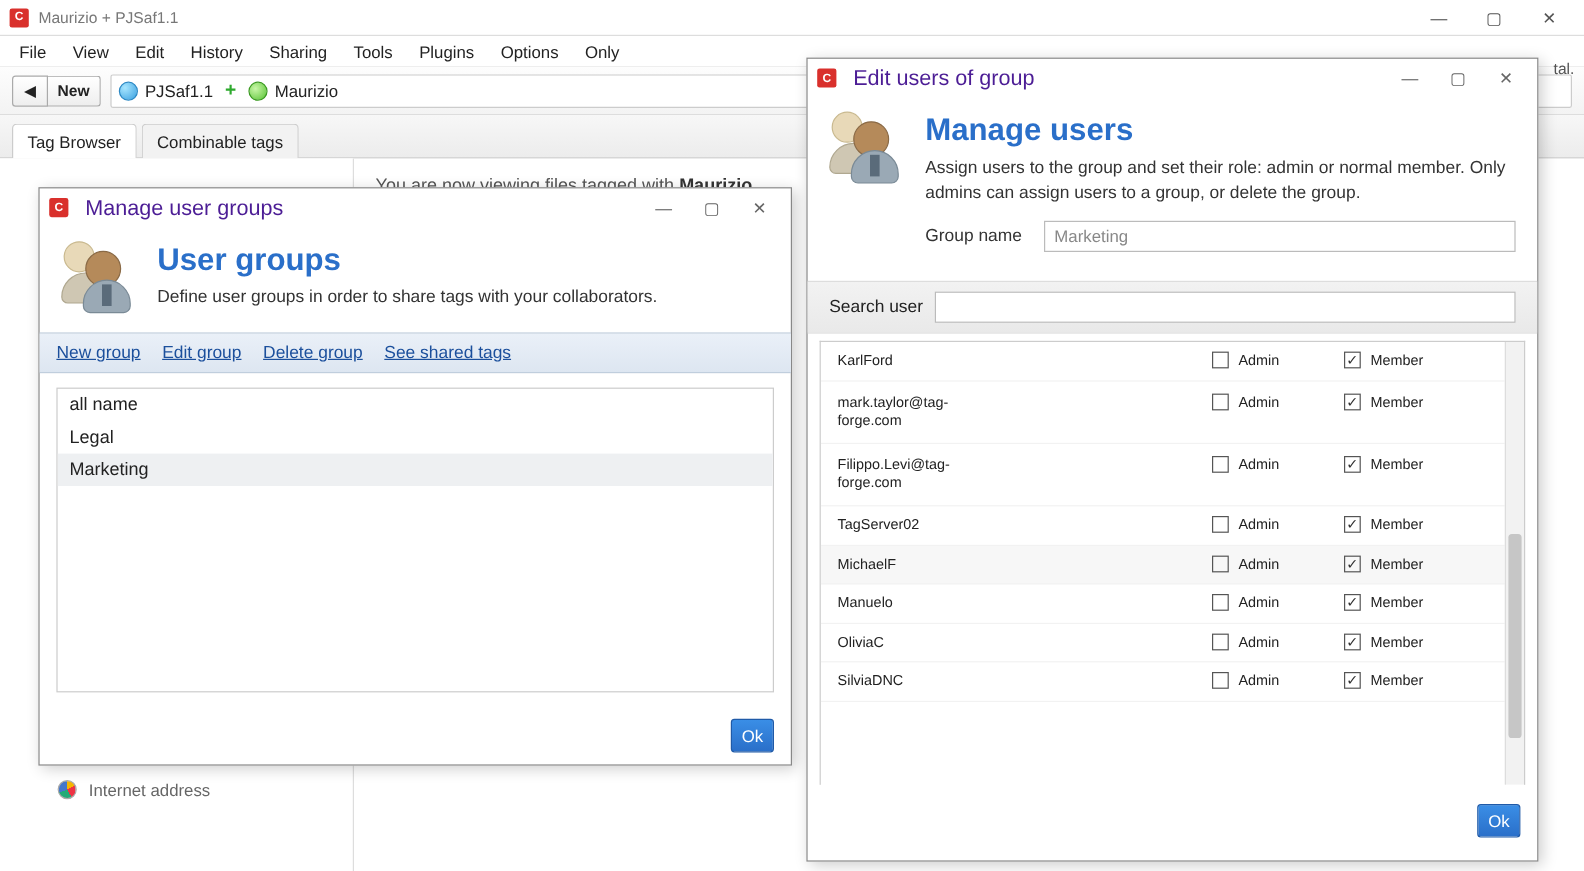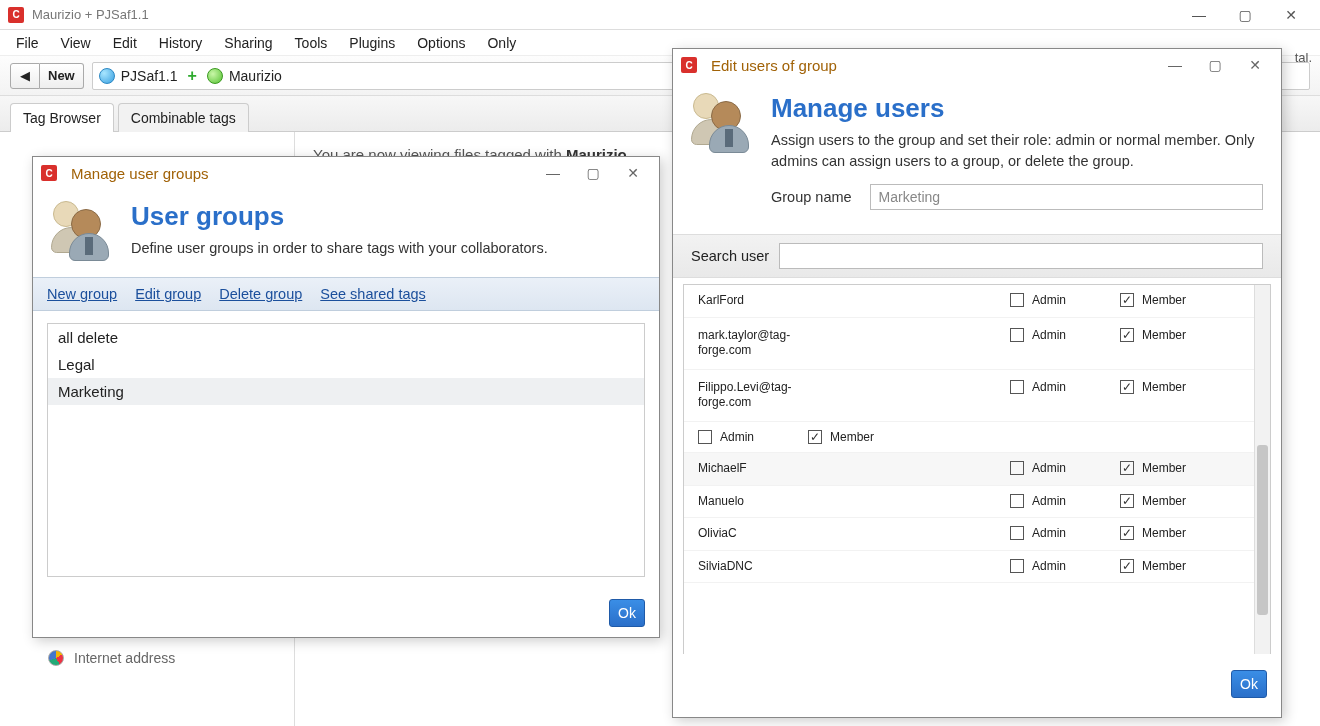--- a/index.html
+++ b/index.html
@@ -152,21 +152,21 @@
     box-shadow: 3px 3px 12px rgba(0,0,0,.2);
     display: flex;
     flex-direction: column;
   }
   .dlg-titlebar {
     height: 32px;
     display: flex;
     align-items: center;
     padding: 0 6px 0 8px;
   }
-  .dlg-title { color: #a16207; font-size: 15px; flex: 1; margin-left: 6px; }
+  .dlg-title { color: #4c1d95; font-size: 18px; flex: 1; margin-left: 6px; }
   .dlg-winbtn { width: 40px; text-align:center; color:#666; font-size:14px; }
   .dlg-body { flex: 1; display:flex; flex-direction:column; }
   .dlg-header {
     display: flex;
     gap: 16px;
     padding: 10px 18px 14px 18px;
   }
   .people-icon {
     width: 64px; height: 64px;
     position: relative;
@@ -357,21 +357,21 @@
         <div class="dlg-sub">Define user groups in order to share tags with your collaborators.</div>
       </div>
     </div>
     <div class="dlg-actionbar">
       <a>New group</a>
       <a>Edit group</a>
       <a>Delete group</a>
       <a>See shared tags</a>
     </div>
     <div class="group-list">
-      <div class="row">all delete</div>
+      <div class="row">all name</div>
       <div class="row">Legal</div>
       <div class="row selected">Marketing</div>
     </div>
     <div class="dlg-footer">
       <button class="btn-primary">Ok</button>
     </div>
   </div>
 </div>
 
 <div class="dialog" style="left:672px; top:48px; width:610px; height:670px;">
@@ -433,20 +433,21 @@
             <div class="chk-col">
               <span class="chk"></span>
               <span>Admin</span>
             </div>
             <div class="chk-col" style="width: 120px;">
               <span class="chk checked"></span>
               <span>Member</span>
             </div>
           </div>
           <div class="user-row">
+            <div class="user-name">TagServer02</div>
             <div class="chk-col">
               <span class="chk"></span>
               <span>Admin</span>
             </div>
             <div class="chk-col" style="width: 120px;">
               <span class="chk checked"></span>
               <span>Member</span>
             </div>
           </div>
           <div class="user-row hover">

